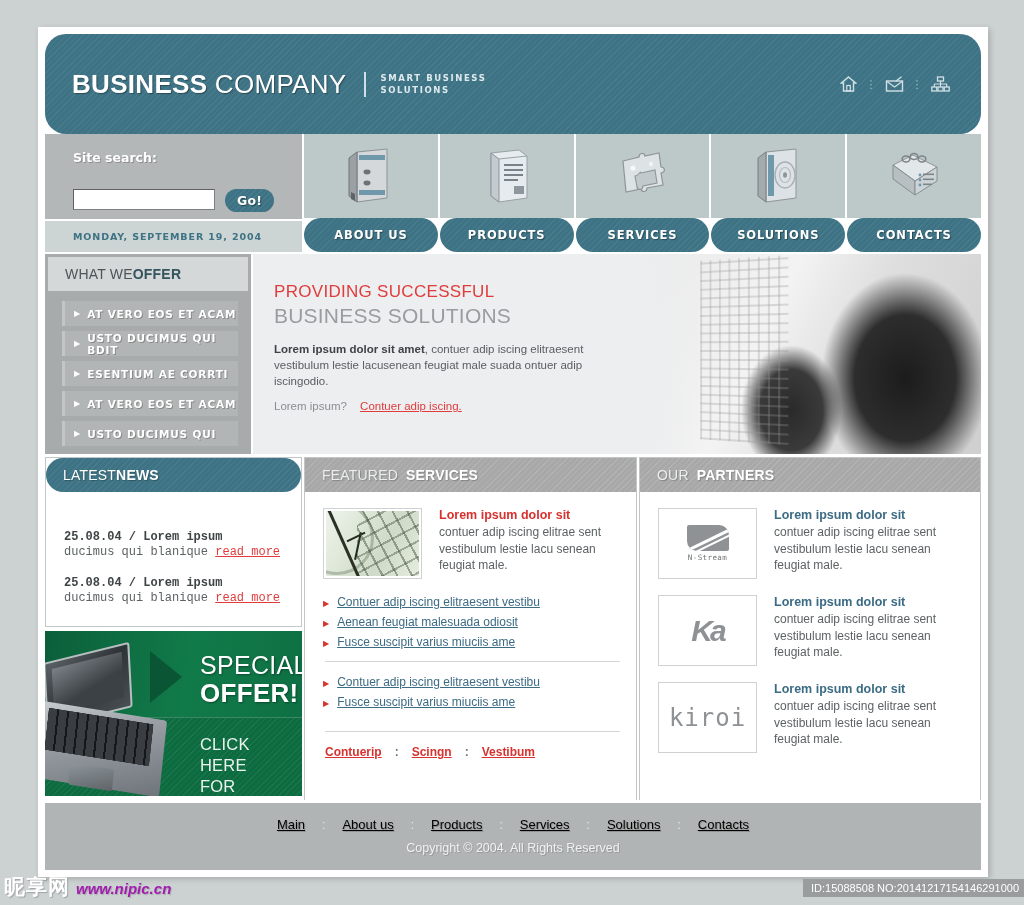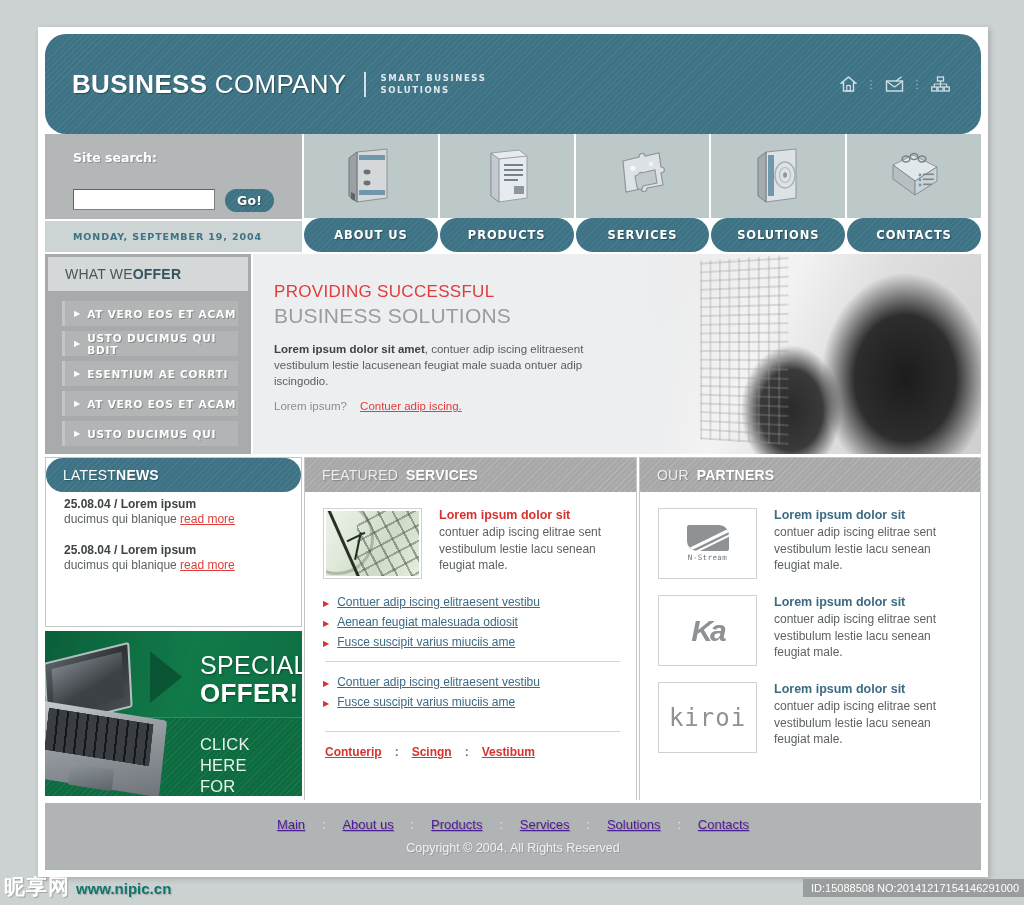--- a/index.html
+++ b/index.html
@@ -333,21 +333,21 @@
     padding-left: 17px;
     color: #eceeee;
     font-size: 14px;
     letter-spacing: 0.2px;
     text-shadow: 1px 1px 1px rgba(0,0,0,0.22);
   }
   .panel-head-teal b, .panel-head-gray b { color: #ffffff; }
 
   
   .news-panel { height: 170px; }
-  .news-body { padding: 5px 16px 0 18px; }
+  .news-body { padding: 38px 16px 0 18px; font-family: Liberation Mono, monospace; }
   .news-item { margin-bottom: 17px; }
   .news-title {
     font-size: 12px; font-weight: bold; color: #3f4446;
     margin-bottom: 1px;
   }
   .news-desc { font-size: 12px; color: #5d6264; }
   .news-desc a { color: #e03c3c; text-decoration: underline; }
 
   
   .special {
@@ -586,21 +586,21 @@
     background: #b1b4b4;
     border-top: 3px solid #ffffff;
     padding-top: 14px;
   }
   .footer-nav {
     display: flex; align-items: center; justify-content: center;
     font-size: 13px;
     margin-bottom: 9px;
   }
   .footer-nav a {
-    color: #4c1d95; text-decoration: underline;
+    color: #000000; text-decoration: underline;
     text-shadow: 1px 1px 0 rgba(0,0,0,0.18);
   }
   .footer-nav .fsep {
     color: #e6e9e9; margin: 0 17px; font-size: 12px;
   }
   .footer-copy {
     text-align: center;
     font-size: 12.5px;
     color: #f0f2f2;
     text-shadow: 1px 1px 0 rgba(0,0,0,0.15);
@@ -614,22 +614,22 @@
     z-index: 20;
   }
   .wm-cn {
     font-size: 21px; font-weight: bold;
     color: #ffffff;
     text-shadow: 1px 1px 1px rgba(0,0,0,0.22);
     letter-spacing: 1px;
     font-family: "DejaVu Sans", sans-serif;
   }
   .wm-url {
-    font-size: 15px; font-weight: bold;
-    color: #0f766e;
+    font-size: 15px; font-style: italic; font-weight: bold;
+    color: #a21caf;
     margin-left: 6px;
     text-shadow: 1px 1px 1px rgba(0,0,0,0.18);
   }
   .wm-right {
     position: absolute;
     right: 0; bottom: 8px;
     background: #9a9d9d;
     color: #ffffff;
     font-size: 11px;
     padding: 3px 5px 3px 8px;

